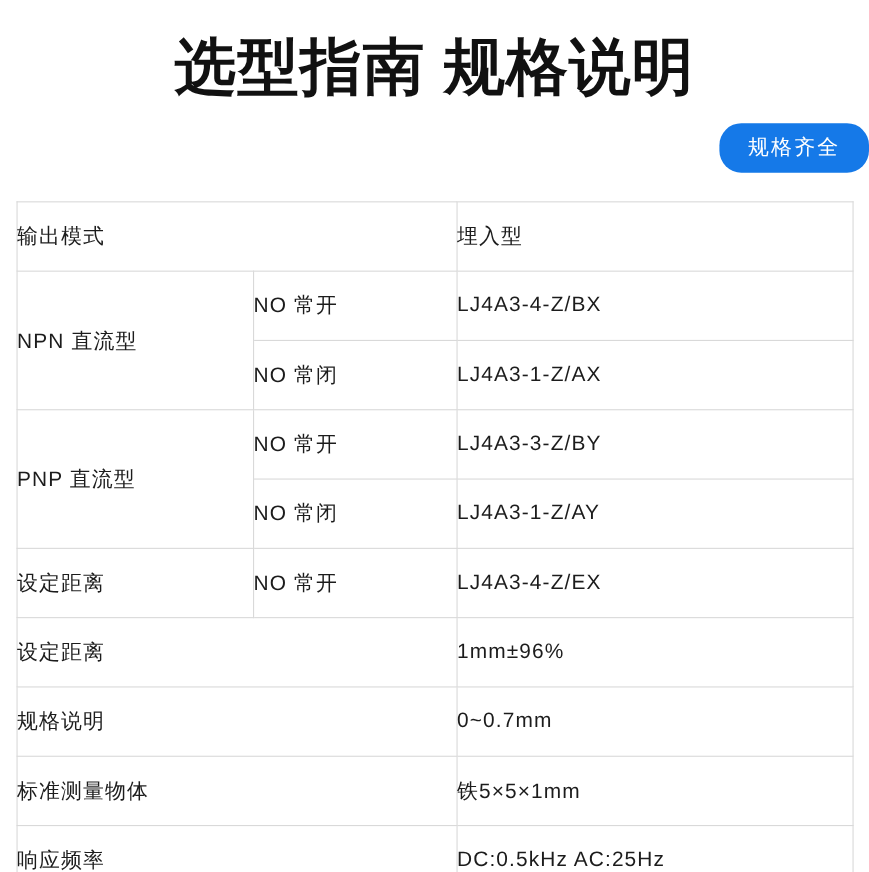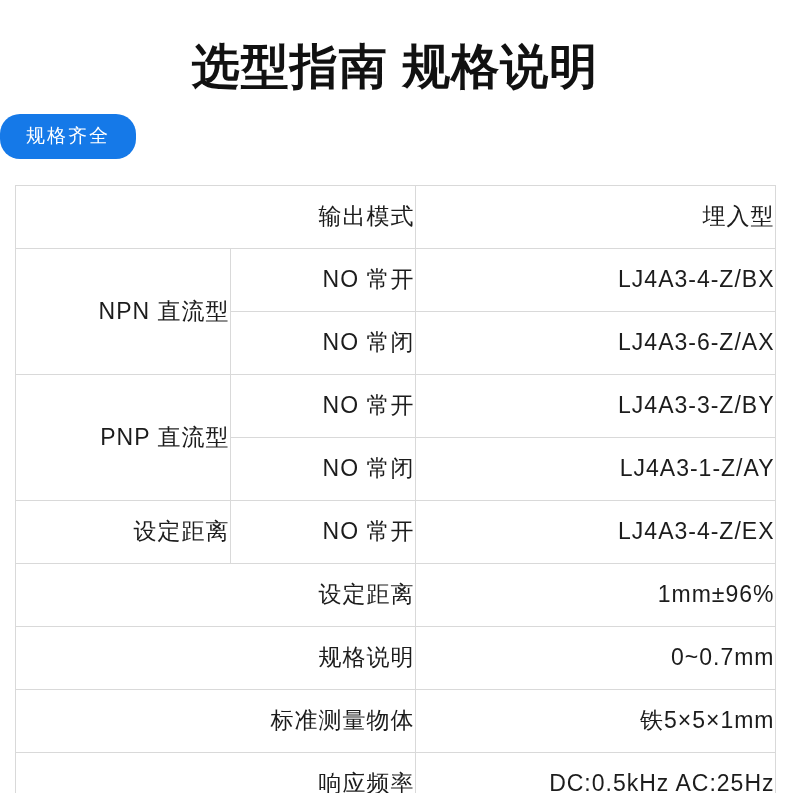--- a/index.html
+++ b/index.html
@@ -15,51 +15,51 @@
     overflow: hidden;
   }
   .page {
     width: 790px;
     height: 793px;
     position: relative;
     box-sizing: border-box;
   }
   .title {
     text-align: center;
-    font-size: 48px;
+    font-size: 56px;
     font-weight: bold;
     letter-spacing: 1px;
     color: #111111;
-    padding-top: 39px;
+    padding-top: 28px;
     line-height: 1.18;
   }
   .badge-wrap {
-    text-align: left;
+    text-align: right;
     margin-top: 18px;
   }
   .badge {
     display: inline-block;
     background: #1579e8;
     color: #ffffff;
     font-size: 19px;
     padding: 9px 26px 10px 26px;
     border-radius: 20px;
     letter-spacing: 2px;
   }
   table.spec {
     width: 760px;
     margin: 26px auto 0 auto;
     border-collapse: collapse;
     table-layout: fixed;
   }
   table.spec td {
     border: 1px solid #d9d9d9;
-    text-align: right;
+    text-align: left;
     vertical-align: middle;
-    font-size: 23px;
+    font-size: 19px;
     color: #1c1c1c;
     letter-spacing: 1px;
     padding: 0;
   }
   table.spec tr { height: 63px; }
   .col-a { width: 215px; }
   .col-b { width: 185px; }
   .col-c { width: 360px; }
   .hdr td { font-size: 24px; }
   .mono-val {
@@ -90,21 +90,21 @@
         <td>埋入型</td>
       </tr>
 
       <tr>
         <td rowspan="2">NPN 直流型</td>
         <td>NO 常开</td>
         <td class="mono-val">LJ4A3-4-Z/BX</td>
       </tr>
       <tr>
         <td>NO 常闭</td>
-        <td class="mono-val">LJ4A3-6-Z/AX</td>
+        <td class="mono-val">LJ4A3-1-Z/AX</td>
       </tr>
 
       <tr>
         <td rowspan="2">PNP 直流型</td>
         <td>NO 常开</td>
         <td class="mono-val">LJ4A3-3-Z/BY</td>
       </tr>
       <tr>
         <td>NO 常闭</td>
         <td class="mono-val">LJ4A3-1-Z/AY</td>

